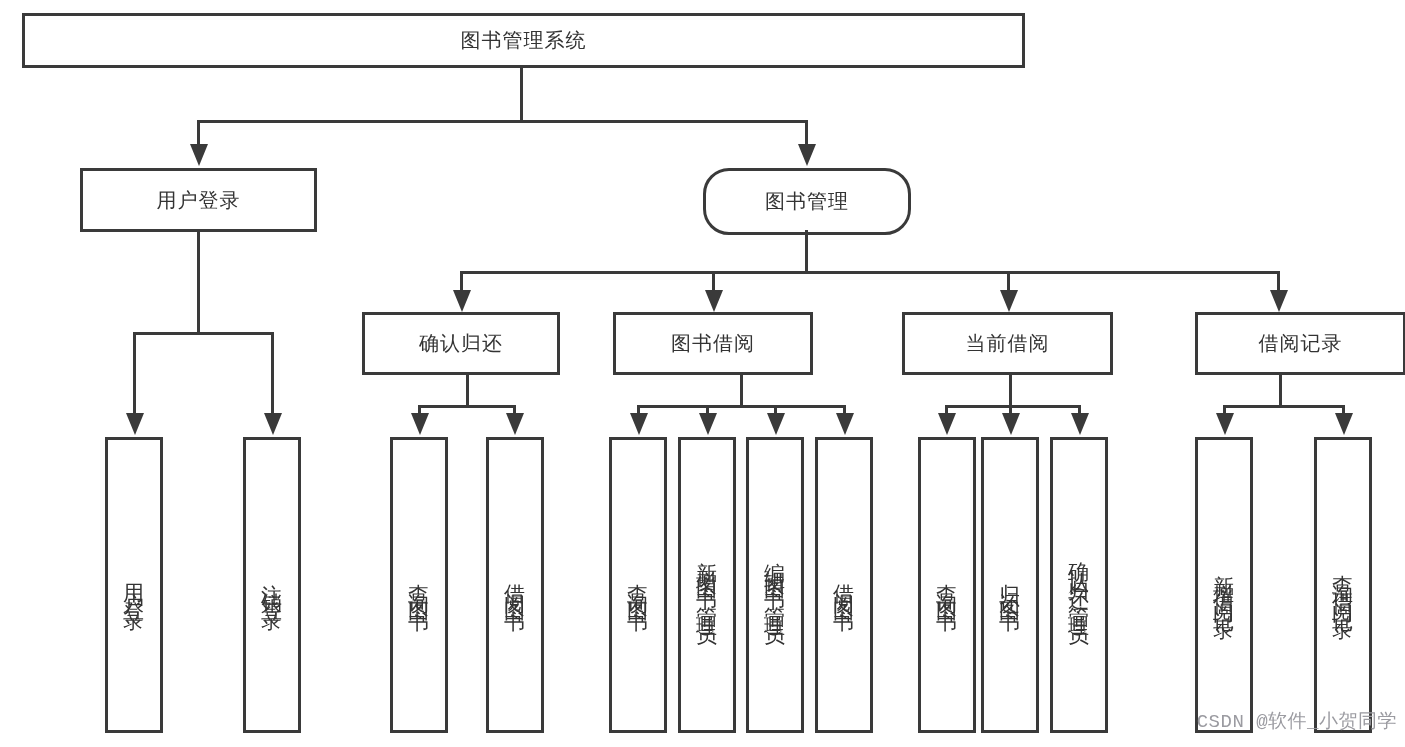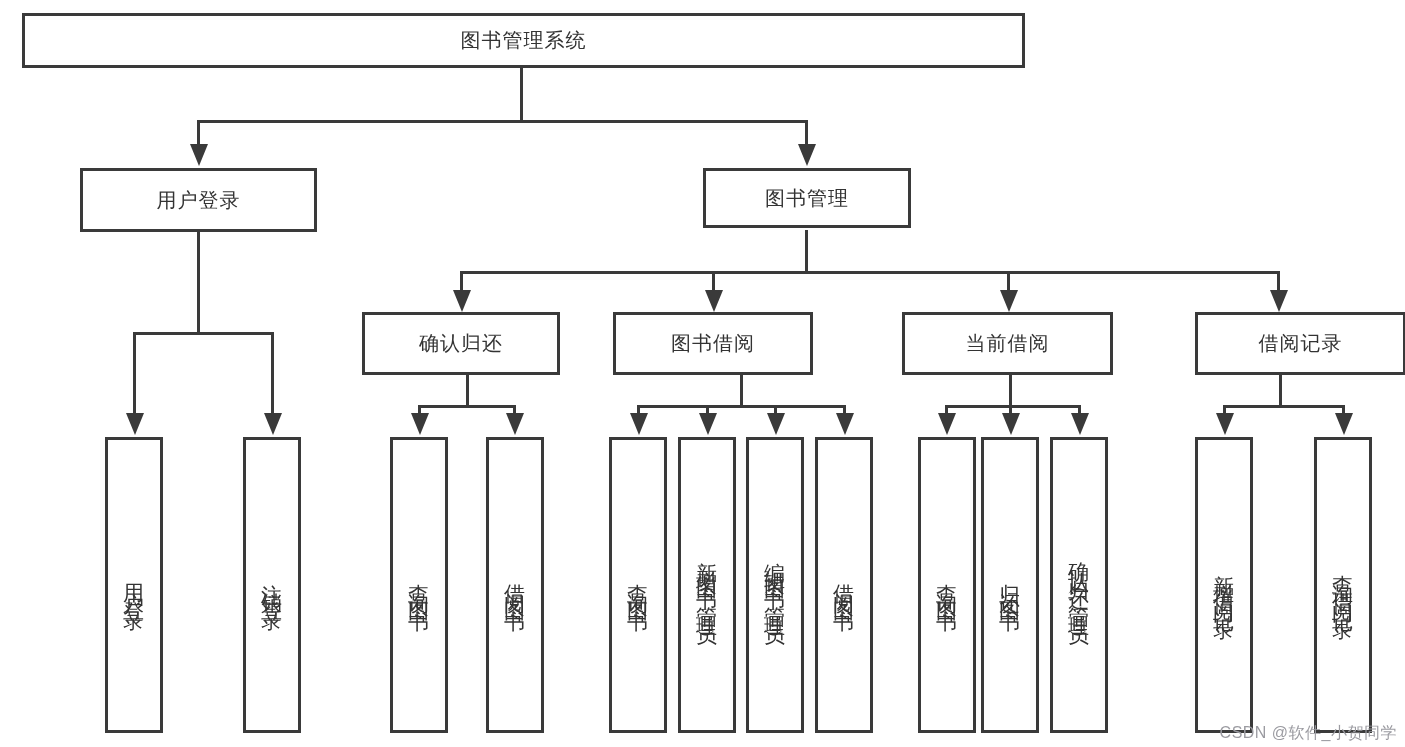--- a/index.html
+++ b/index.html
@@ -66,41 +66,42 @@
     position: absolute;
     width: 0;
     height: 0;
     border-left: 9px solid transparent;
     border-right: 9px solid transparent;
     border-top: 22px solid var(--line);
   }
   .watermark {
     position: absolute;
     right: 8px;
-    bottom: 3px;
-    font-size: 16px;
+    bottom: 13px;
+    font-size: 19px;
     color: var(--wm);
     letter-spacing: 0.5px;
     white-space: nowrap;
+    font-family: Liberation Mono, monospace;
   }
 </style>
 </head>
 <body>
 
 <div class="canvas">
 
   <div class="hbox" style="left:22px; top:13px; width:1003px; height:55px;">
     <span>图书管理系统</span>
   </div>
 
   <div class="hbox" style="left:80px; top:168px; width:237px; height:64px;">
     <span>用户登录</span>
   </div>
 
-  <div class="hbox" style="left:703px; top:168px; width:208px; height:60px;">
+  <div class="hbox" style="left:703px; top:168px; width:208px; height:67px;border-radius:26px;">
     <span>图书管理</span>
   </div>
 
   <div class="hbox" style="left:362px; top:312px; width:198px; height:63px;">
     <span>确认归还</span>
   </div>
 
   <div class="hbox" style="left:902px; top:312px; width:211px; height:63px;">
     <span>当前借阅</span>
   </div>

